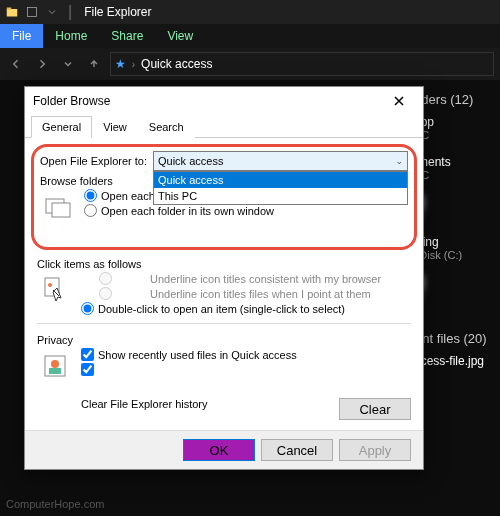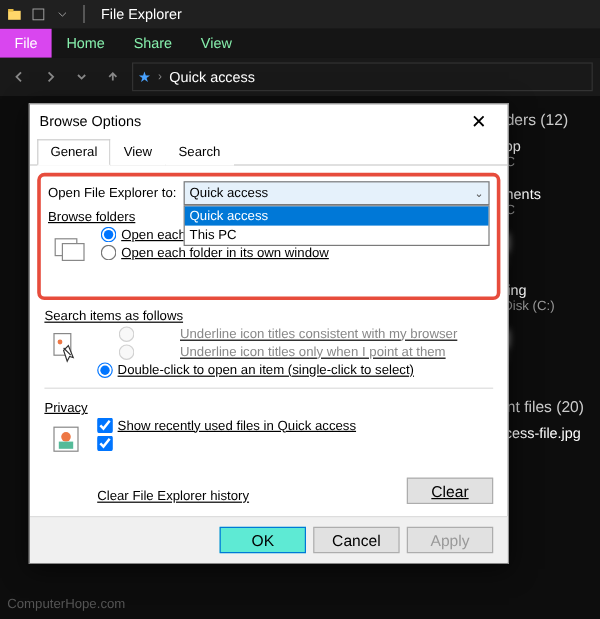--- a/index.html
+++ b/index.html
@@ -7,21 +7,21 @@
   
   
   .titlebar { height: 24px; background: #202020; display: flex; align-items: center; padding: 0 4px; }
   .titlebar .sys-icon { width: 16px; height: 16px; margin-right: 4px; display: flex; align-items: center; justify-content: center; }
   .titlebar .sys-icon svg { width: 12px; height: 12px; }
   .titlebar .title { color: #fff; font-size: 12px; margin-left: 8px; }
   
   
   .ribbon { height: 24px; background: #151515; display: flex; align-items: stretch; }
   .ribbon .tab { padding: 4px 12px; font-size: 12px; color: #86efac; display: flex; align-items: center; }
-  .ribbon .tab.file { background: #d946ef; color: #fff; }
+  .ribbon .tab.file { background: #3b82f6; color: #fff; }
   
   
   .navbar { height: 32px; background: #191919; display: flex; align-items: center; padding: 0 6px; gap: 6px; }
   .nav-btn { width: 20px; height: 20px; display: flex; align-items: center; justify-content: center; color: #888; }
   .nav-btn svg { width: 12px; height: 12px; stroke: #888; fill: none; stroke-width: 2; }
   .addr { flex: 1; height: 24px; background: #191919; border: 1px solid #333; display: flex; align-items: center; padding: 0 4px; gap: 6px; }
   .addr .star-icon { color: #4aa3ff; font-size: 12px; }
   .addr .crumb { color: #fff; font-size: 12px; }
   .addr .sep { color: #888; font-size: 10px; }
   
@@ -51,38 +51,38 @@
   .dlg-body { padding: 10px 12px 0 12px; }
   
   .row1 { display: flex; align-items: center; gap: 6px; margin-bottom: 4px; }
   .row1 label { font-size: 11px; white-space: nowrap; }
   .combo { flex: 1; height: 20px; border: 1px solid #7a7a7a; background: #e5f1fb; display: flex; align-items: center; padding: 0 4px; justify-content: space-between; font-size: 11px; position: relative; }
   .combo .chev { font-size: 9px; color: #555; }
   .dropdown { position: absolute; top: 19px; left: -1px; right: -1px; background: #fff; border: 1px solid #7a7a7a; z-index: 10; }
   .dropdown .opt { padding: 2px 4px; font-size: 11px; }
   .dropdown .opt.sel { background: #0078d7; color: #fff; }
   
-  .highlight-box { border: 3px solid #e74c3c; border-radius: 6px; padding: 4px 6px 22px 6px; margin: -4px -6px 8px -6px; }
-  
-  .group { margin-bottom: 10px; text-decoration: underline; }
+  .highlight-box { border: 3px solid #e74c3c; border-radius: 16px; padding: 4px 6px 22px 6px; margin: -4px -6px 8px -6px; }
+  
+  .group { margin-bottom: 10px; }
   .group-label { font-size: 11px; margin-bottom: 2px; }
   .group-content { display: flex; gap: 8px; border-bottom: 1px solid #ddd; padding-bottom: 8px; }
   .group-icon { width: 36px; height: 36px; flex-shrink: 0; display: flex; align-items: center; justify-content: center; }
   .group-icon svg { width: 32px; height: 32px; }
   .radios { display: flex; flex-direction: column; gap: 2px; }
   .radio-row { display: flex; align-items: center; gap: 4px; font-size: 11px; }
   .radio-row.sub { margin-left: 18px; color: #888; gap: 38px; }
   .radio-row input { margin: 0; }
   
   .checks { display: flex; flex-direction: column; gap: 2px; }
   .check-row { display: flex; align-items: center; gap: 4px; font-size: 11px; }
-  .clear-row { display: flex; align-items: flex-end; justify-content: space-between; margin-top: 6px; margin-left: 44px; }
+  .clear-row { display: flex; align-items: flex-start; justify-content: space-between; margin-top: 6px; margin-left: 44px; }
   
   .btn { min-width: 72px; height: 22px; border: 1px solid #adadad; background: #e1e1e1; font-size: 13px; display: inline-flex; align-items: center; justify-content: center; padding: 0 10px; }
-  .btn.primary { border: 1px solid #0078d7; background: #5eead4; }
+  .btn.primary { border: 1px solid #0078d7; background: #a21caf; }
   .btn.disabled { color: #999; }
   
   .restore-row { display: flex; justify-content: flex-end; padding: 6px 12px 10px 12px; }
   .dlg-footer { background: #f0f0f0; padding: 8px 12px; display: flex; justify-content: flex-end; gap: 6px; border-top: 1px solid #ddd; }
 </style>
 </head>
 <body>
 
 <div class="titlebar">
   <span class="sys-icon">
@@ -178,21 +178,21 @@
       </div>
   </div>
   <div class="section-header2"><span>Recent files (20)</span></div>
   <div class="file-row">ck-access-file.jpg</div>
 </div>
 
 <div class="watermark">ComputerHope.com</div>
 
 <div class="dialog">
   <div class="dlg-title">
-    <span>Browse Options</span>
+    <span>Folder Browse</span>
     <div class="dlg-close">
       <svg viewBox="0 0 10 10">
           <path d="M1 1l8 8M9 1l-8 8"></path>
         </svg>
     </div>
   </div>
   <div class="dlg-tabs">
     <div class="dlg-tab active">General</div>
     <div class="dlg-tab">View</div>
     <div class="dlg-tab">Search</div>
@@ -227,37 +227,37 @@
             <label class="radio-row">
                 <input type="radio" style="">
                 <span>Open each folder in its own window</span>
               </label>
           </div>
         </div>
       </div>
     </div>
 
     <div class="group">
-      <div class="group-label">Search items as follows</div>
+      <div class="group-label">Click items as follows</div>
       <div class="group-content">
         <div class="group-icon">
           <svg viewBox="0 0 32 32">
               <rect x="6" y="4" width="14" height="18" fill="#fff" stroke="#888"></rect>
               <path d="M14 16l6 6M18 14l4 10-3-1-2 4-3-9z" fill="#fff" stroke="#333"></path>
               <circle cx="11" cy="11" r="2" fill="#e74"></circle>
             </svg>
         </div>
         <div class="radios">
           <label class="radio-row sub">
               <input type="radio" disabled="" style="">
               <span>Underline icon titles consistent with my browser</span>
             </label>
           <label class="radio-row sub">
               <input type="radio" disabled="" style="">
-              <span>Underline icon titles only when I point at them</span>
+              <span>Underline icon titles files when I point at them</span>
             </label>
           <label class="radio-row">
               <input type="radio" checked="" style="">
               <span>Double-click to open an item (single-click to select)</span>
             </label>
         </div>
       </div>
     </div>
 
     <div class="group">

